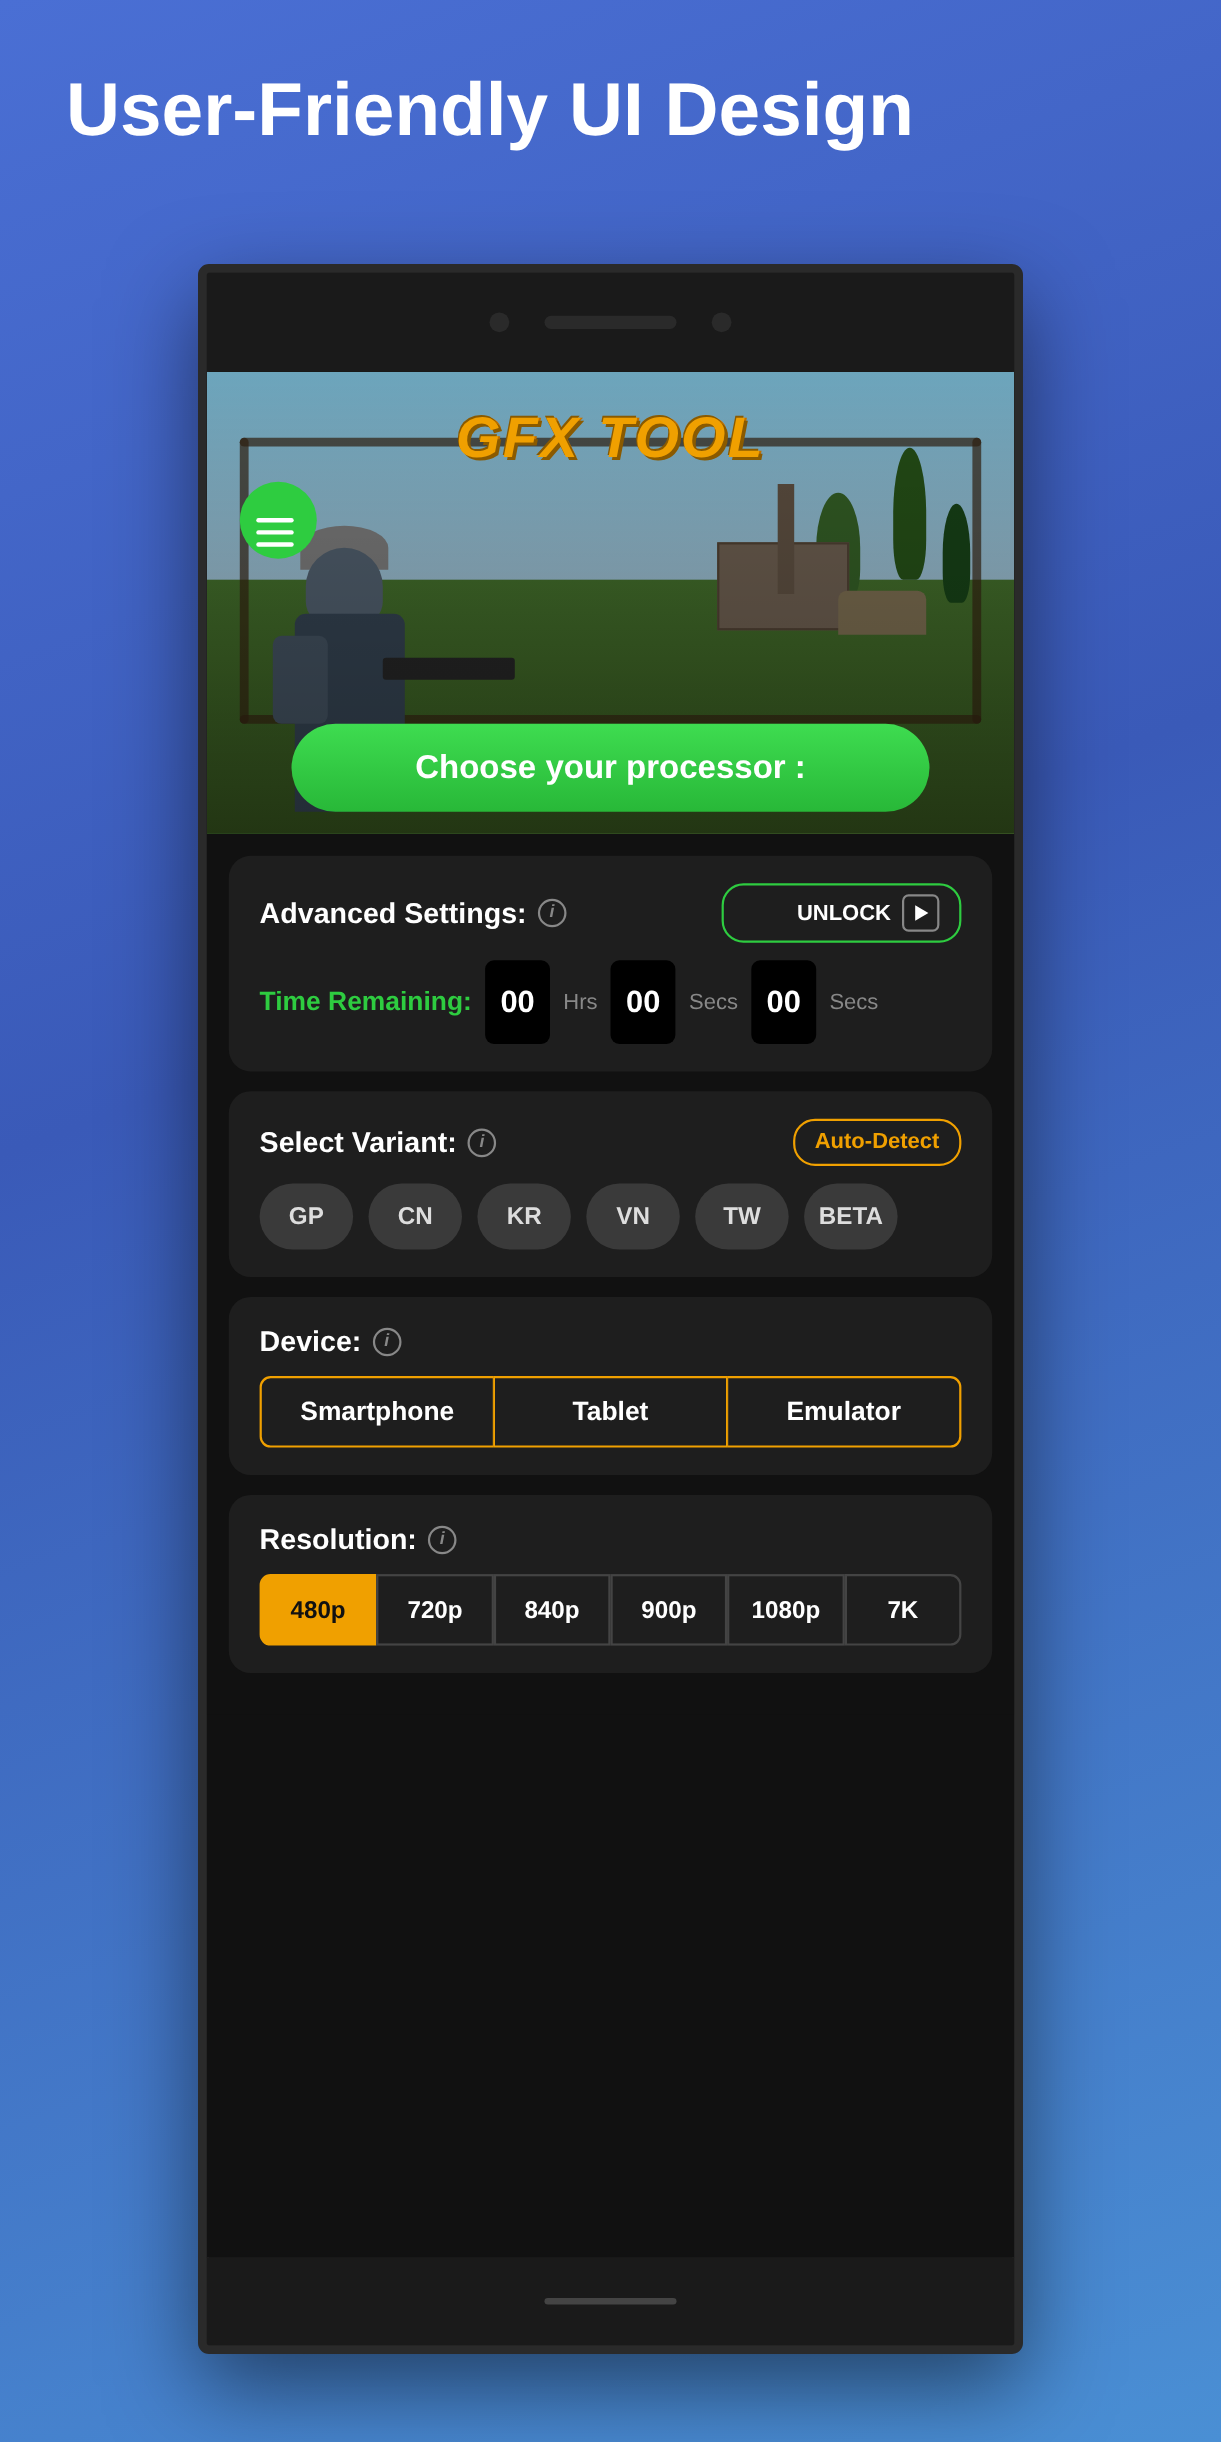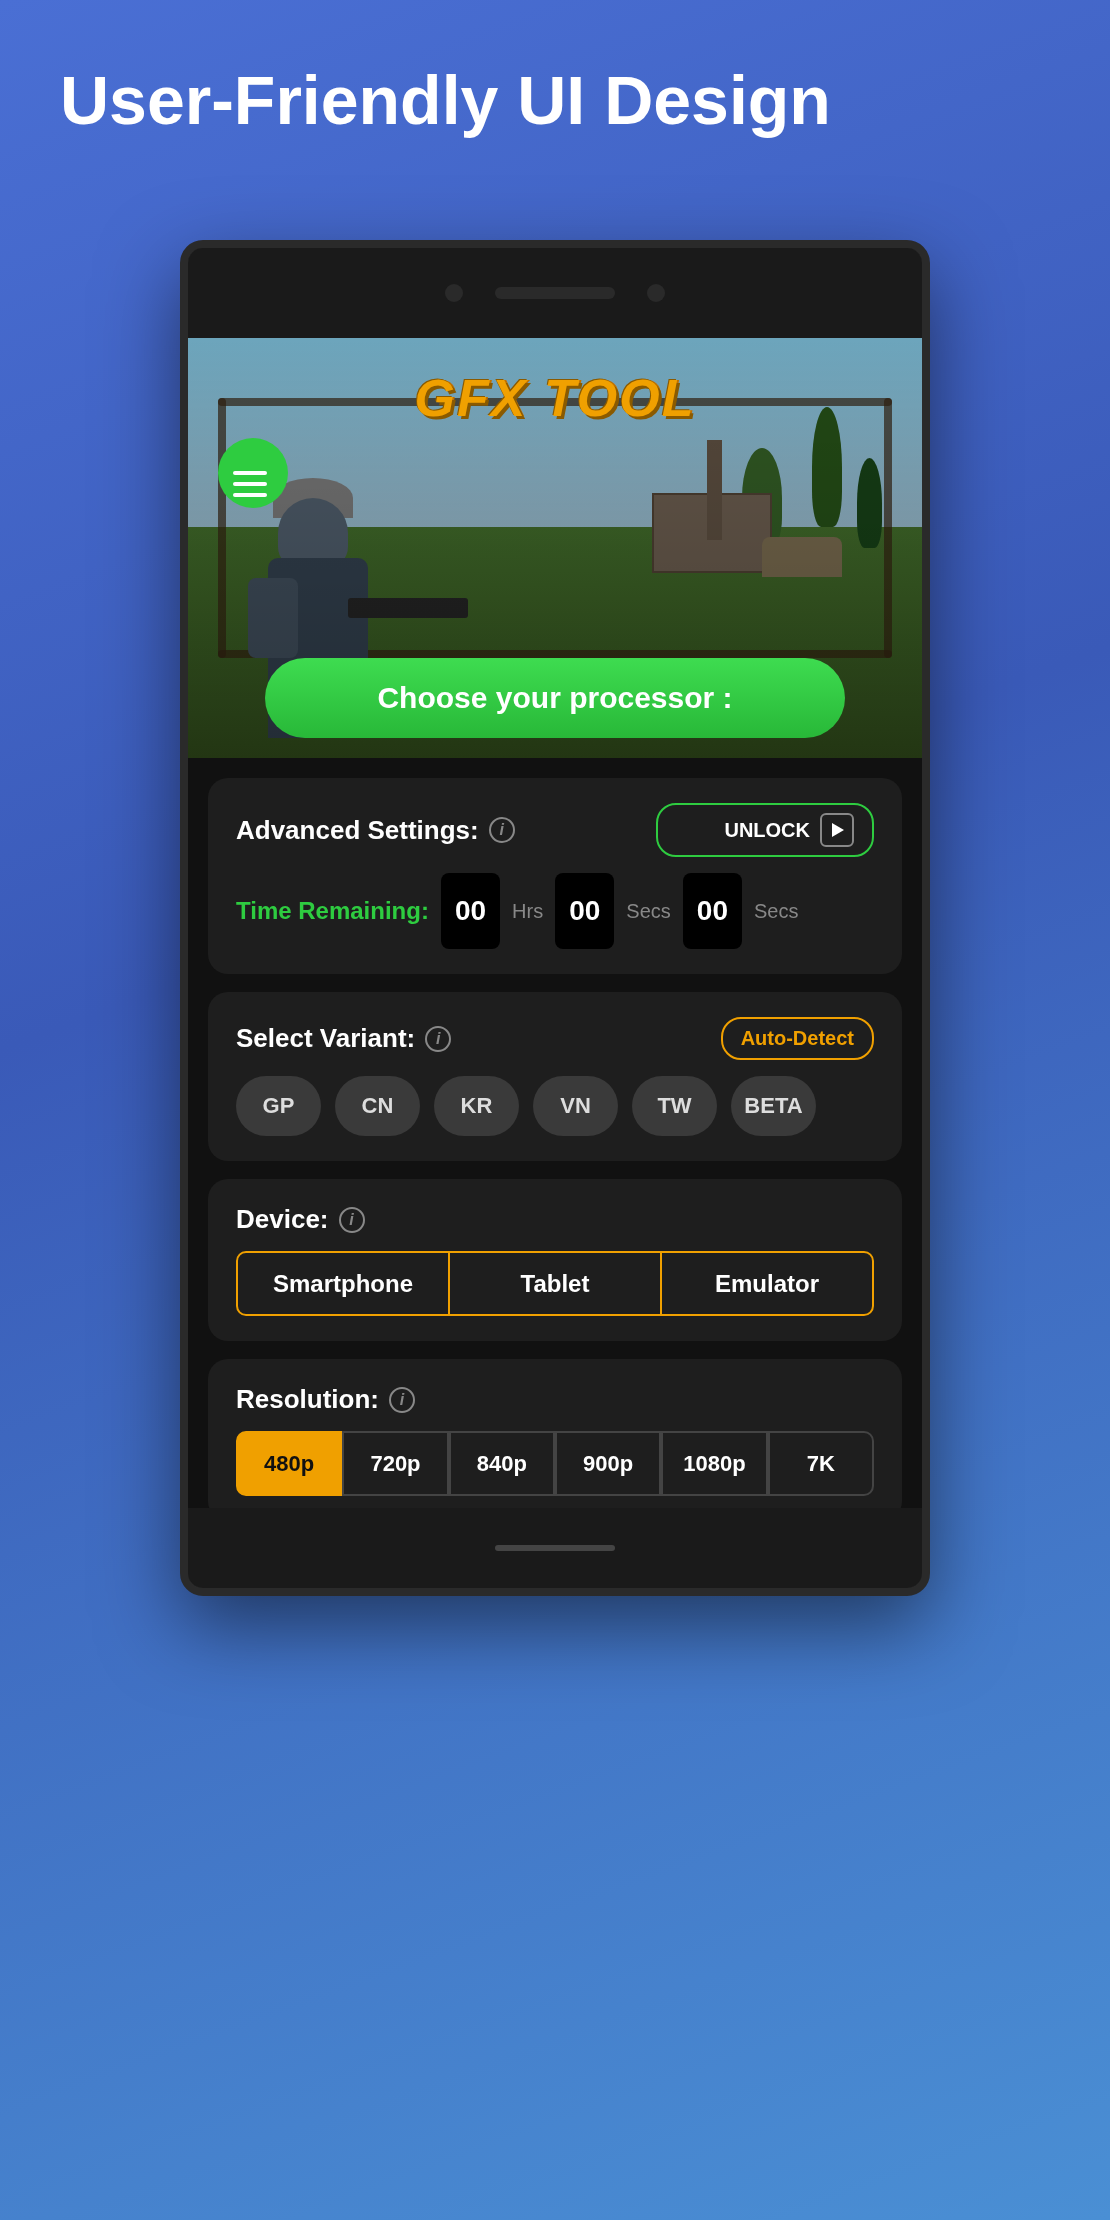--- a/index.html
+++ b/index.html
@@ -27,23 +27,23 @@
       top: 240px;
       left: 50%;
       transform: translateX(-50%);
       width: 750px;
       height: 1900px;
     }
 
     .phone-frame {
       position: relative;
       width: 750px;
-      height: 1356px;
+      height: 1900px;
       background: #1a1a1a;
-      border-radius: 23px;
+      border-radius: 10px;
       border: 8px solid #2a2a2a;
       overflow: hidden;
       box-shadow: 0 30px 80px rgba(0,0,0,0.5), inset 0 0 0 2px #3a3a3a;
     }
 
     
     .phone-top-bar {
       position: absolute;
       top: 0;
       left: 0;

